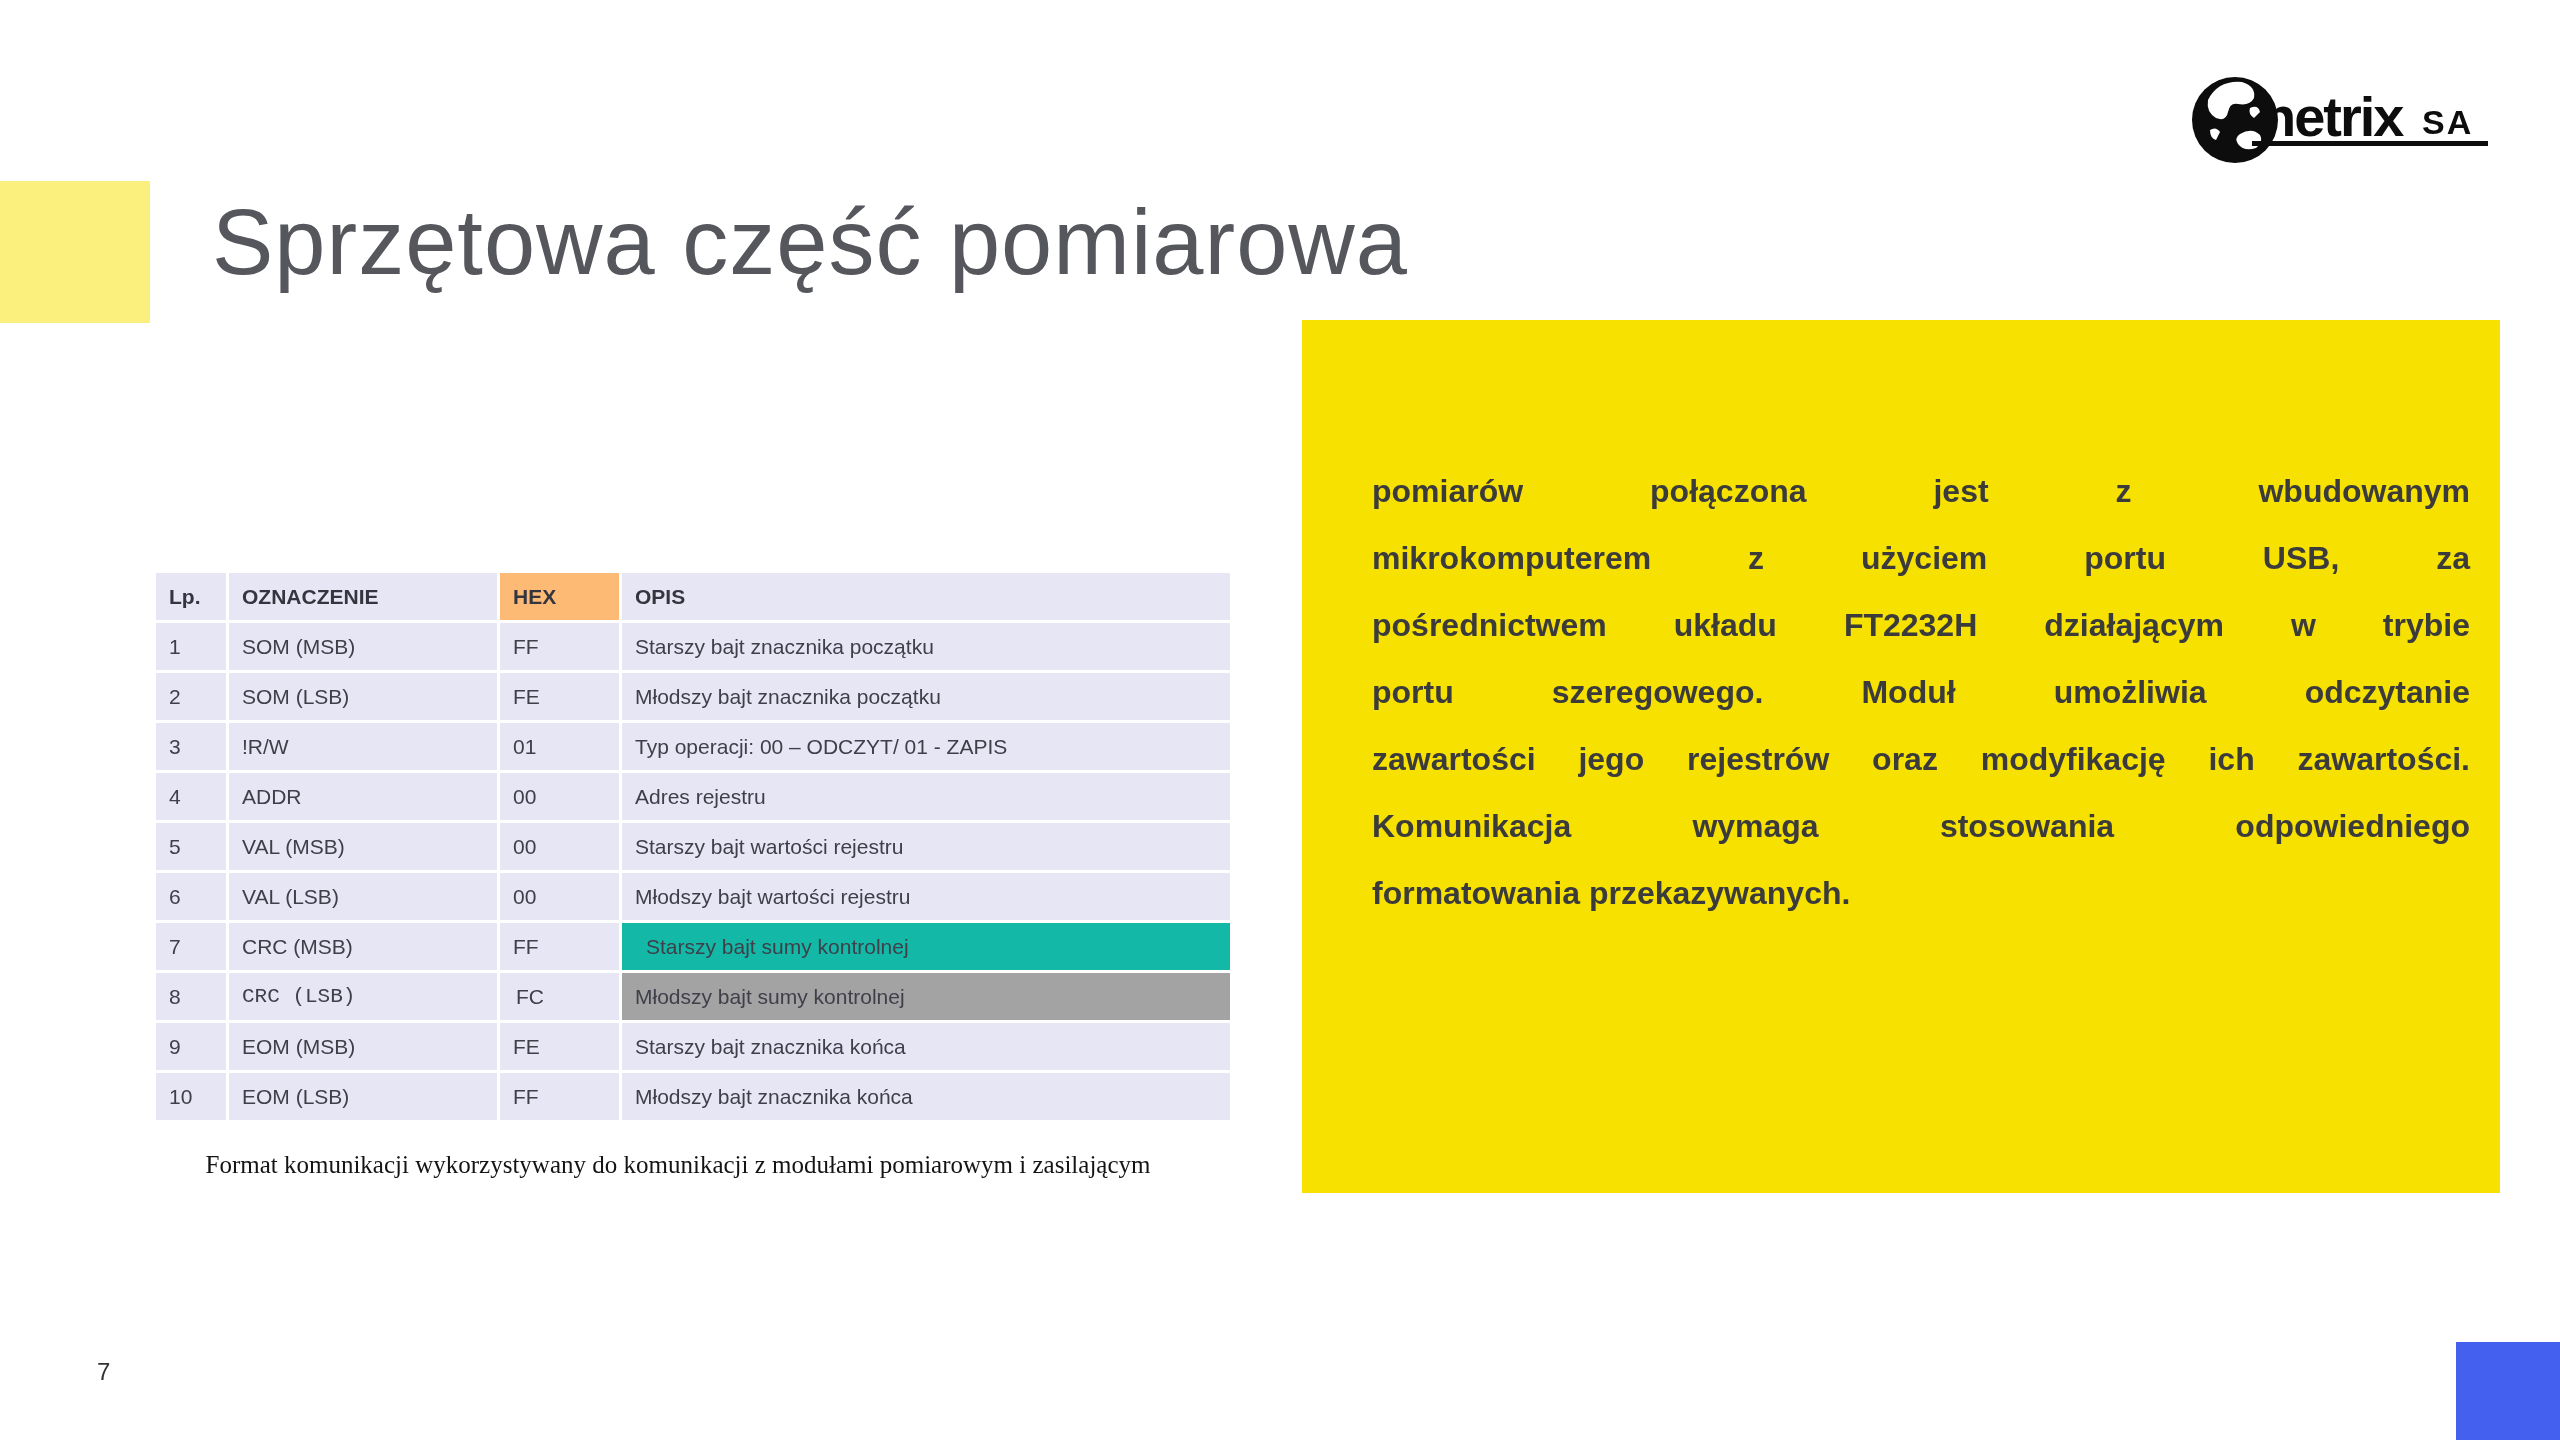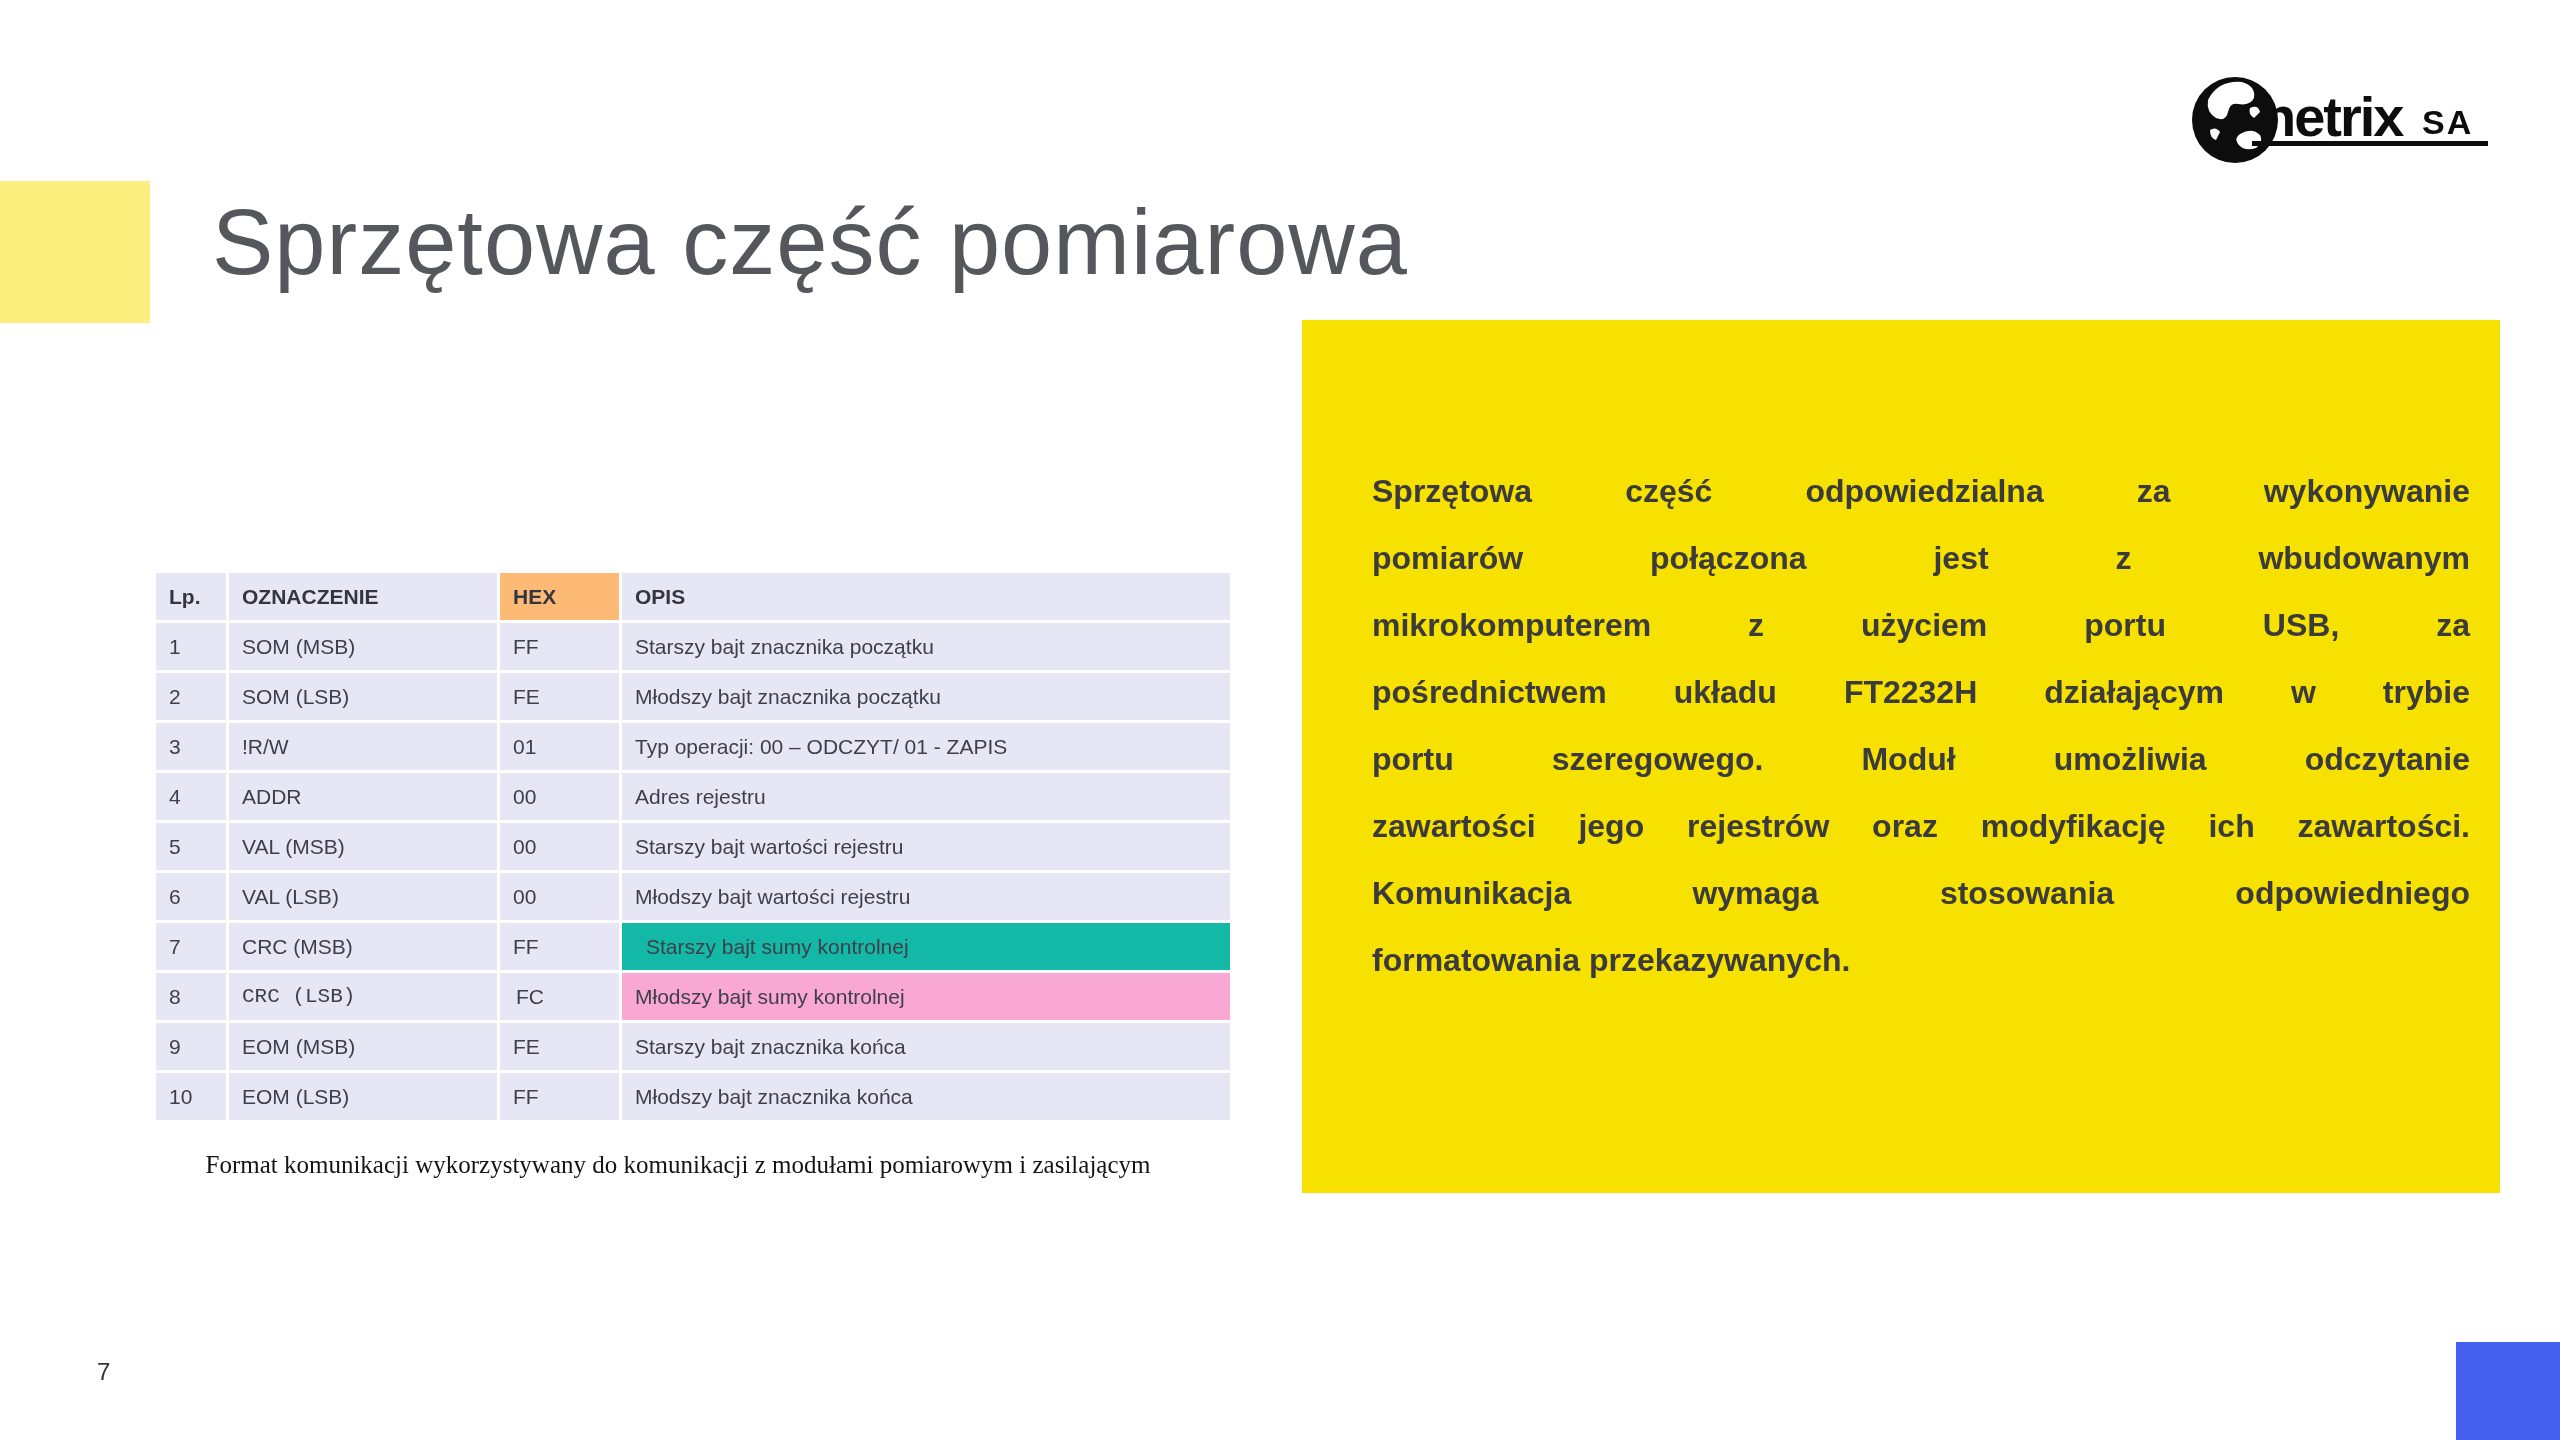--- a/index.html
+++ b/index.html
@@ -146,42 +146,41 @@
       <tr>
         <td style="background: rgb(230, 230, 245);">7</td>
         <td style="background: rgb(230, 230, 245);">CRC (MSB)</td>
         <td style="background: rgb(230, 230, 245);">FF</td>
         <td style="background: #14b8a6; padding-left: 24px;">Starszy bajt sumy kontrolnej</td>
       </tr>
       <tr>
         <td style="background: rgb(230, 230, 245);">8</td>
         <td style="background: rgb(230, 230, 245); font-family: Liberation Mono, monospace;">CRC (LSB)</td>
         <td style="background: rgb(230, 230, 245); padding-left: 16px;">FC</td>
-        <td style="background: #f9a8d4;">Młodszy bajt sumy kontrolnej</td>
+        <td style="background: #a3a3a3;">Młodszy bajt sumy kontrolnej</td>
       </tr>
       <tr>
         <td style="background: rgb(230, 230, 245);">9</td>
         <td style="background: rgb(230, 230, 245);">EOM (MSB)</td>
         <td style="background: rgb(230, 230, 245);">FE</td>
         <td style="background: rgb(230, 230, 245);">Starszy bajt znacznika końca</td>
       </tr>
       <tr>
         <td style="background: rgb(230, 230, 245);">10</td>
         <td style="background: rgb(230, 230, 245);">EOM (LSB)</td>
         <td style="background: rgb(230, 230, 245);">FF</td>
         <td style="background: rgb(230, 230, 245);">Młodszy bajt znacznika końca</td>
       </tr>
     </tbody>
 </table>
 
 <div class="caption">Format komunikacji wykorzystywany do komunikacji z modułami pomiarowym i zasilającym</div>
 
 <div class="info-box" style="background: rgb(247, 225, 0);">
   <div class="info-text">
-      <div class="jline">Sprzętowa część odpowiedzialna za wykonywanie</div>
       <div class="jline">pomiarów połączona jest z wbudowanym</div>
       <div class="jline">mikrokomputerem z użyciem portu USB, za</div>
       <div class="jline">pośrednictwem układu FT2232H działającym w trybie</div>
       <div class="jline">portu szeregowego. Moduł umożliwia odczytanie</div>
       <div class="jline">zawartości jego rejestrów oraz modyfikację ich zawartości.</div>
       <div class="jline">Komunikacja wymaga stosowania odpowiedniego</div>
       <div class="jline last">formatowania przekazywanych.</div>
     </div>
 </div>
 

